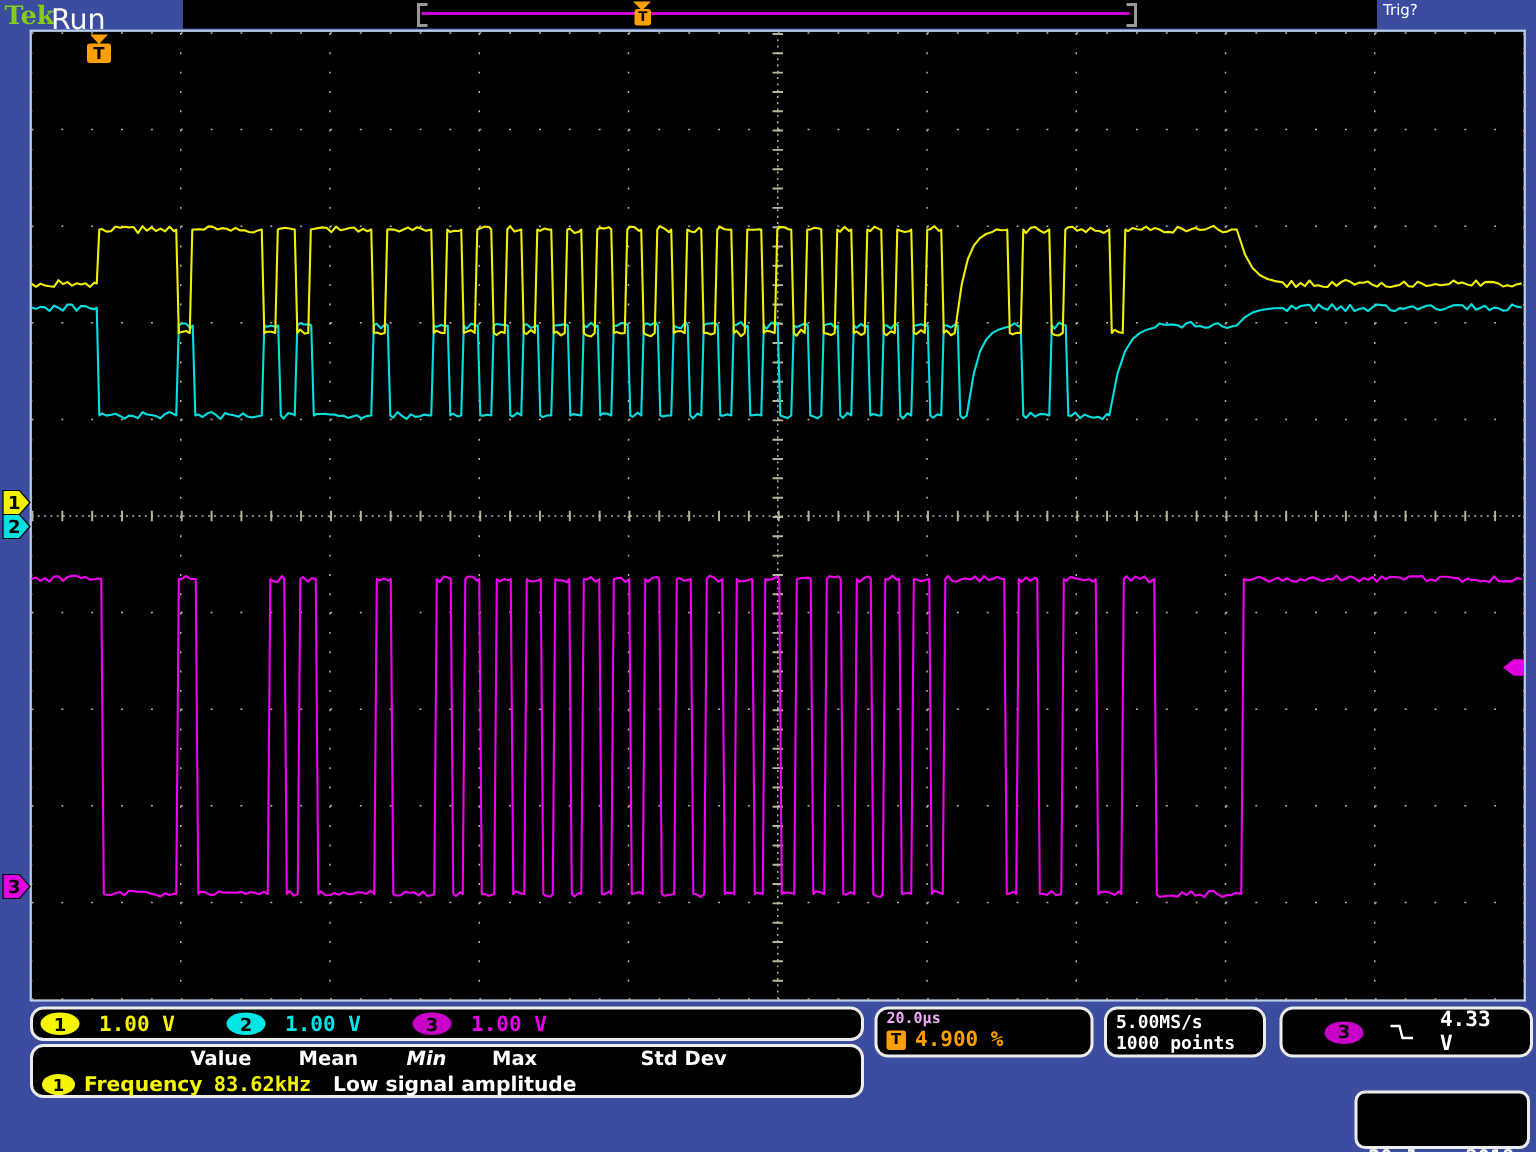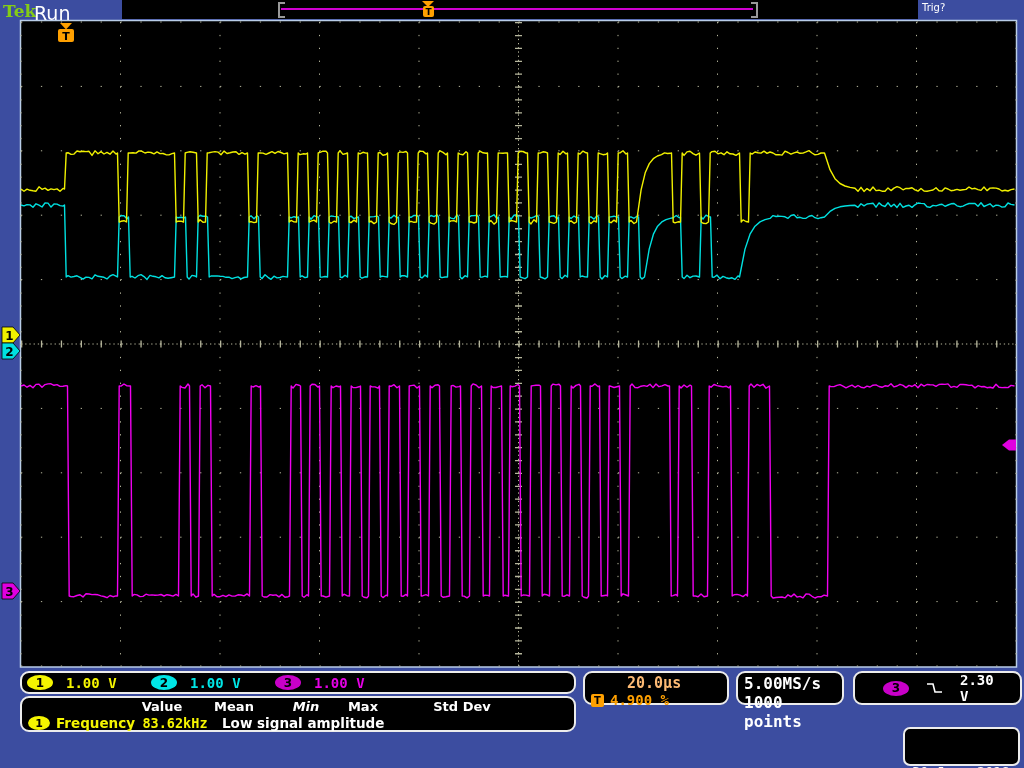--- a/index.html
+++ b/index.html
@@ -25,29 +25,29 @@
   
   .box{position:absolute;background:#000;border:2px solid #ececec;border-radius:9px;box-sizing:border-box;z-index:3;}
   .badge{display:flex;align-items:center;justify-content:center;border-radius:50% / 50%;
     color:#000;font-weight:700;font-size:12px;width:26px;height:15px;flex:0 0 auto;}
   .b1{background:#f5f500;}.b2{background:#00e6e6;}.b3{background:#c800c8;}
   .chbox{left:20px;top:671px;width:556px;height:23px;display:flex;align-items:center;padding-left:5px;}
   .chgrp{display:flex;align-items:center;gap:13px;width:124px;}
   .chscale{font-size:14px;font-weight:700;text-align:center;}
   .t1{color:#f5f500;}.t2{color:#00e6e6;}.t3{color:#e600e6;}
   .measbox{left:20px;top:696px;width:556px;height:36px;}
-  .mhdr{position:absolute;top:1px;color:#fff;font-size:13px;font-weight:700;text-align:center;width:70px;}
+  .mhdr{position:absolute;top:1px;color:#fff;font-size:13px;font-weight:700;text-align:left;width:70px;}
   .mrow{position:absolute;top:17px;height:16px;font-size:13.5px;font-weight:700;display:flex;align-items:center;}
   .measbox .badge{width:22px;height:14px;font-size:11px;}
   .hbox{left:583px;top:671px;width:146px;height:34px;padding:1px 6px;}
-  .hbox .l1{color:#fdba74;font-size:15px;font-weight:700;margin-left:36px;}
+  .hbox .l1{color:#f0abfc;font-size:10px;font-weight:700;}
   .hbox .l2{color:#ffa000;font-size:14px;font-weight:700;display:flex;align-items:center;gap:6px;}
   .tbadge{width:13px;height:13px;background:#ffa000;border-radius:2px;color:#000;font-size:10px;font-weight:700;
     display:flex;align-items:center;justify-content:center;}
-  .rbox{left:736px;top:671px;width:108px;height:34px;padding:1px 6px;color:#fff;font-size:16px;font-weight:700;}
+  .rbox{left:736px;top:671px;width:108px;height:34px;padding:1px 6px;color:#fff;font-size:12px;font-weight:700;}
   .trigbox{left:853px;top:671px;width:169px;height:34px;display:flex;align-items:center;padding:0 12px 0 28px;gap:16px;
     color:#fff;font-size:14px;font-weight:700;}
   .trigbox .lvl{margin-left:auto;}
   .dtbox{left:903px;top:727px;width:117px;height:39px;padding:1px 7px;color:#fff;font-size:13.5px;font-weight:700;
     line-height:17px;white-space:pre;border-radius:7px;}
 </style>
 </head>
 <body>
 
 <div class="screen">
@@ -146,21 +146,21 @@
   <div class="box rbox">
     <div class="mono">5.00MS/s</div>
     <div class="mono">1000 points</div>
   </div>
 
   <div class="box trigbox">
     <span class="badge b3">3</span>
     <svg width="20" height="14">
       <polyline points="2,3 8,3 10,11 17,11" fill="none" stroke="#fff" stroke-width="1.6"></polyline>
     </svg>
-    <span class="lvl mono">2.30 V</span>
+    <span class="lvl mono">4.33 V</span>
   </div>
 
   <div class="box dtbox mono">
     <div>30 Jan  2018</div>
     
   </div>
 
 </div>
 
 </body></html>

